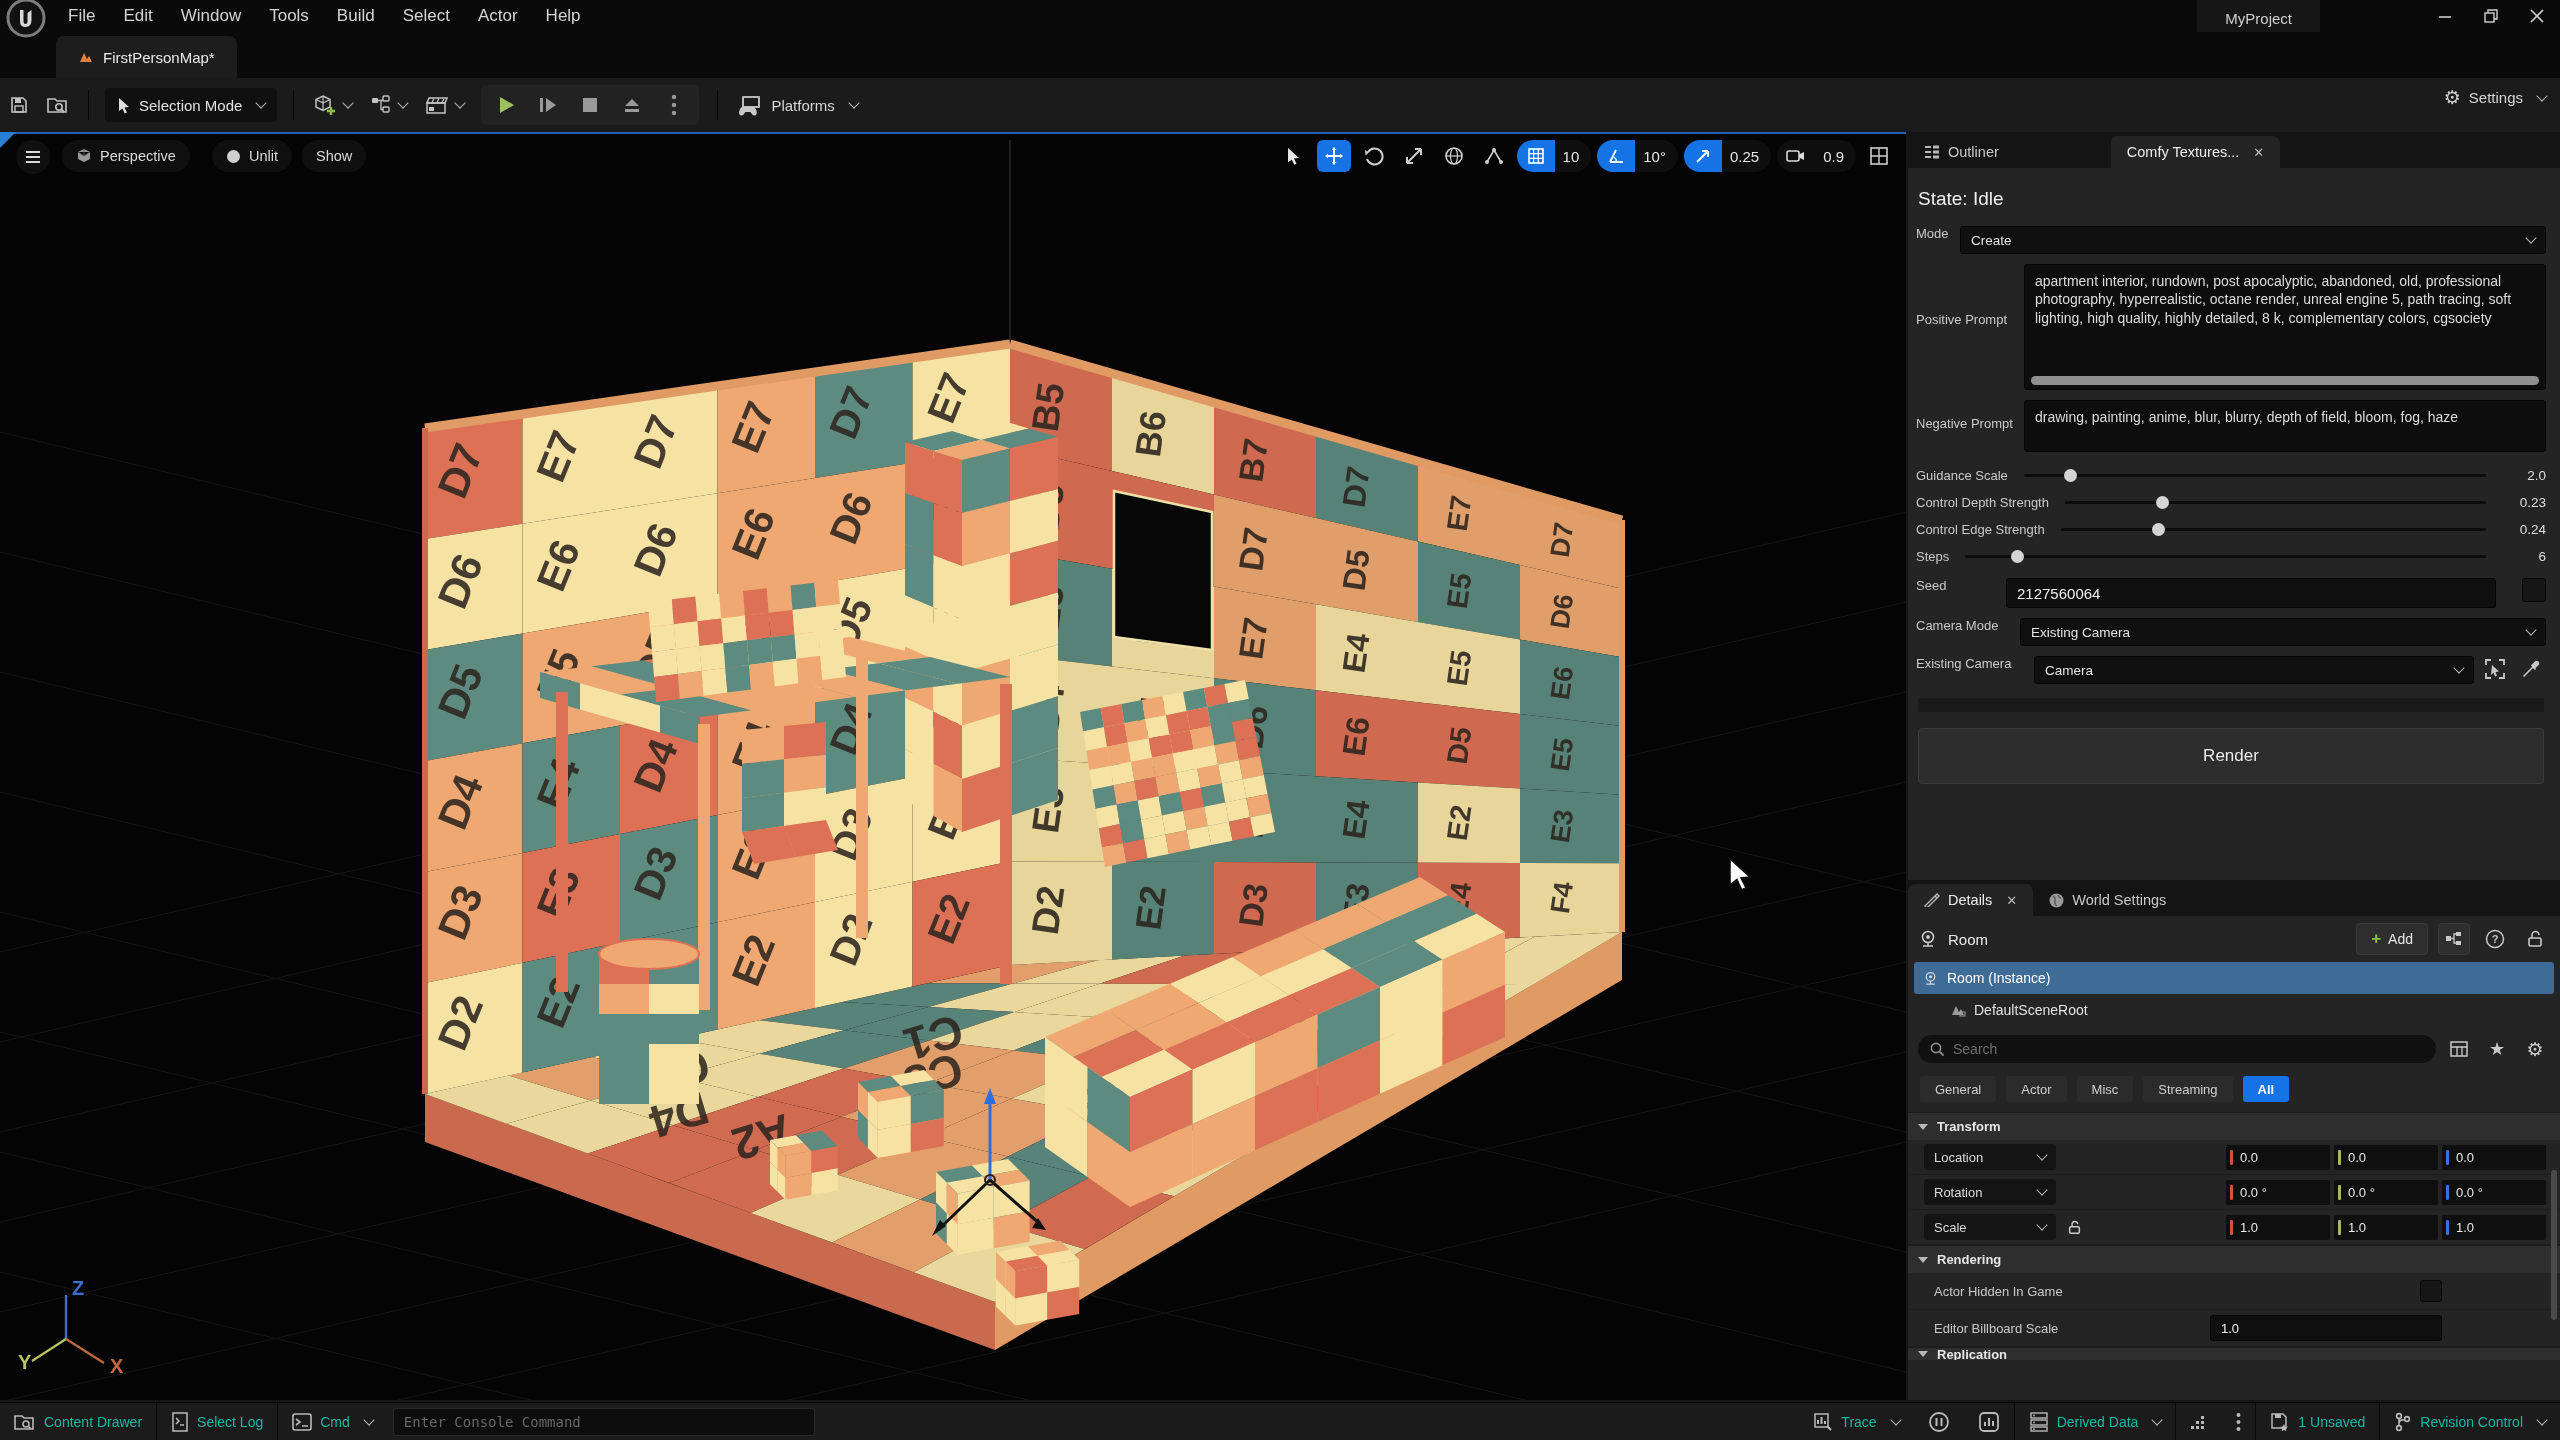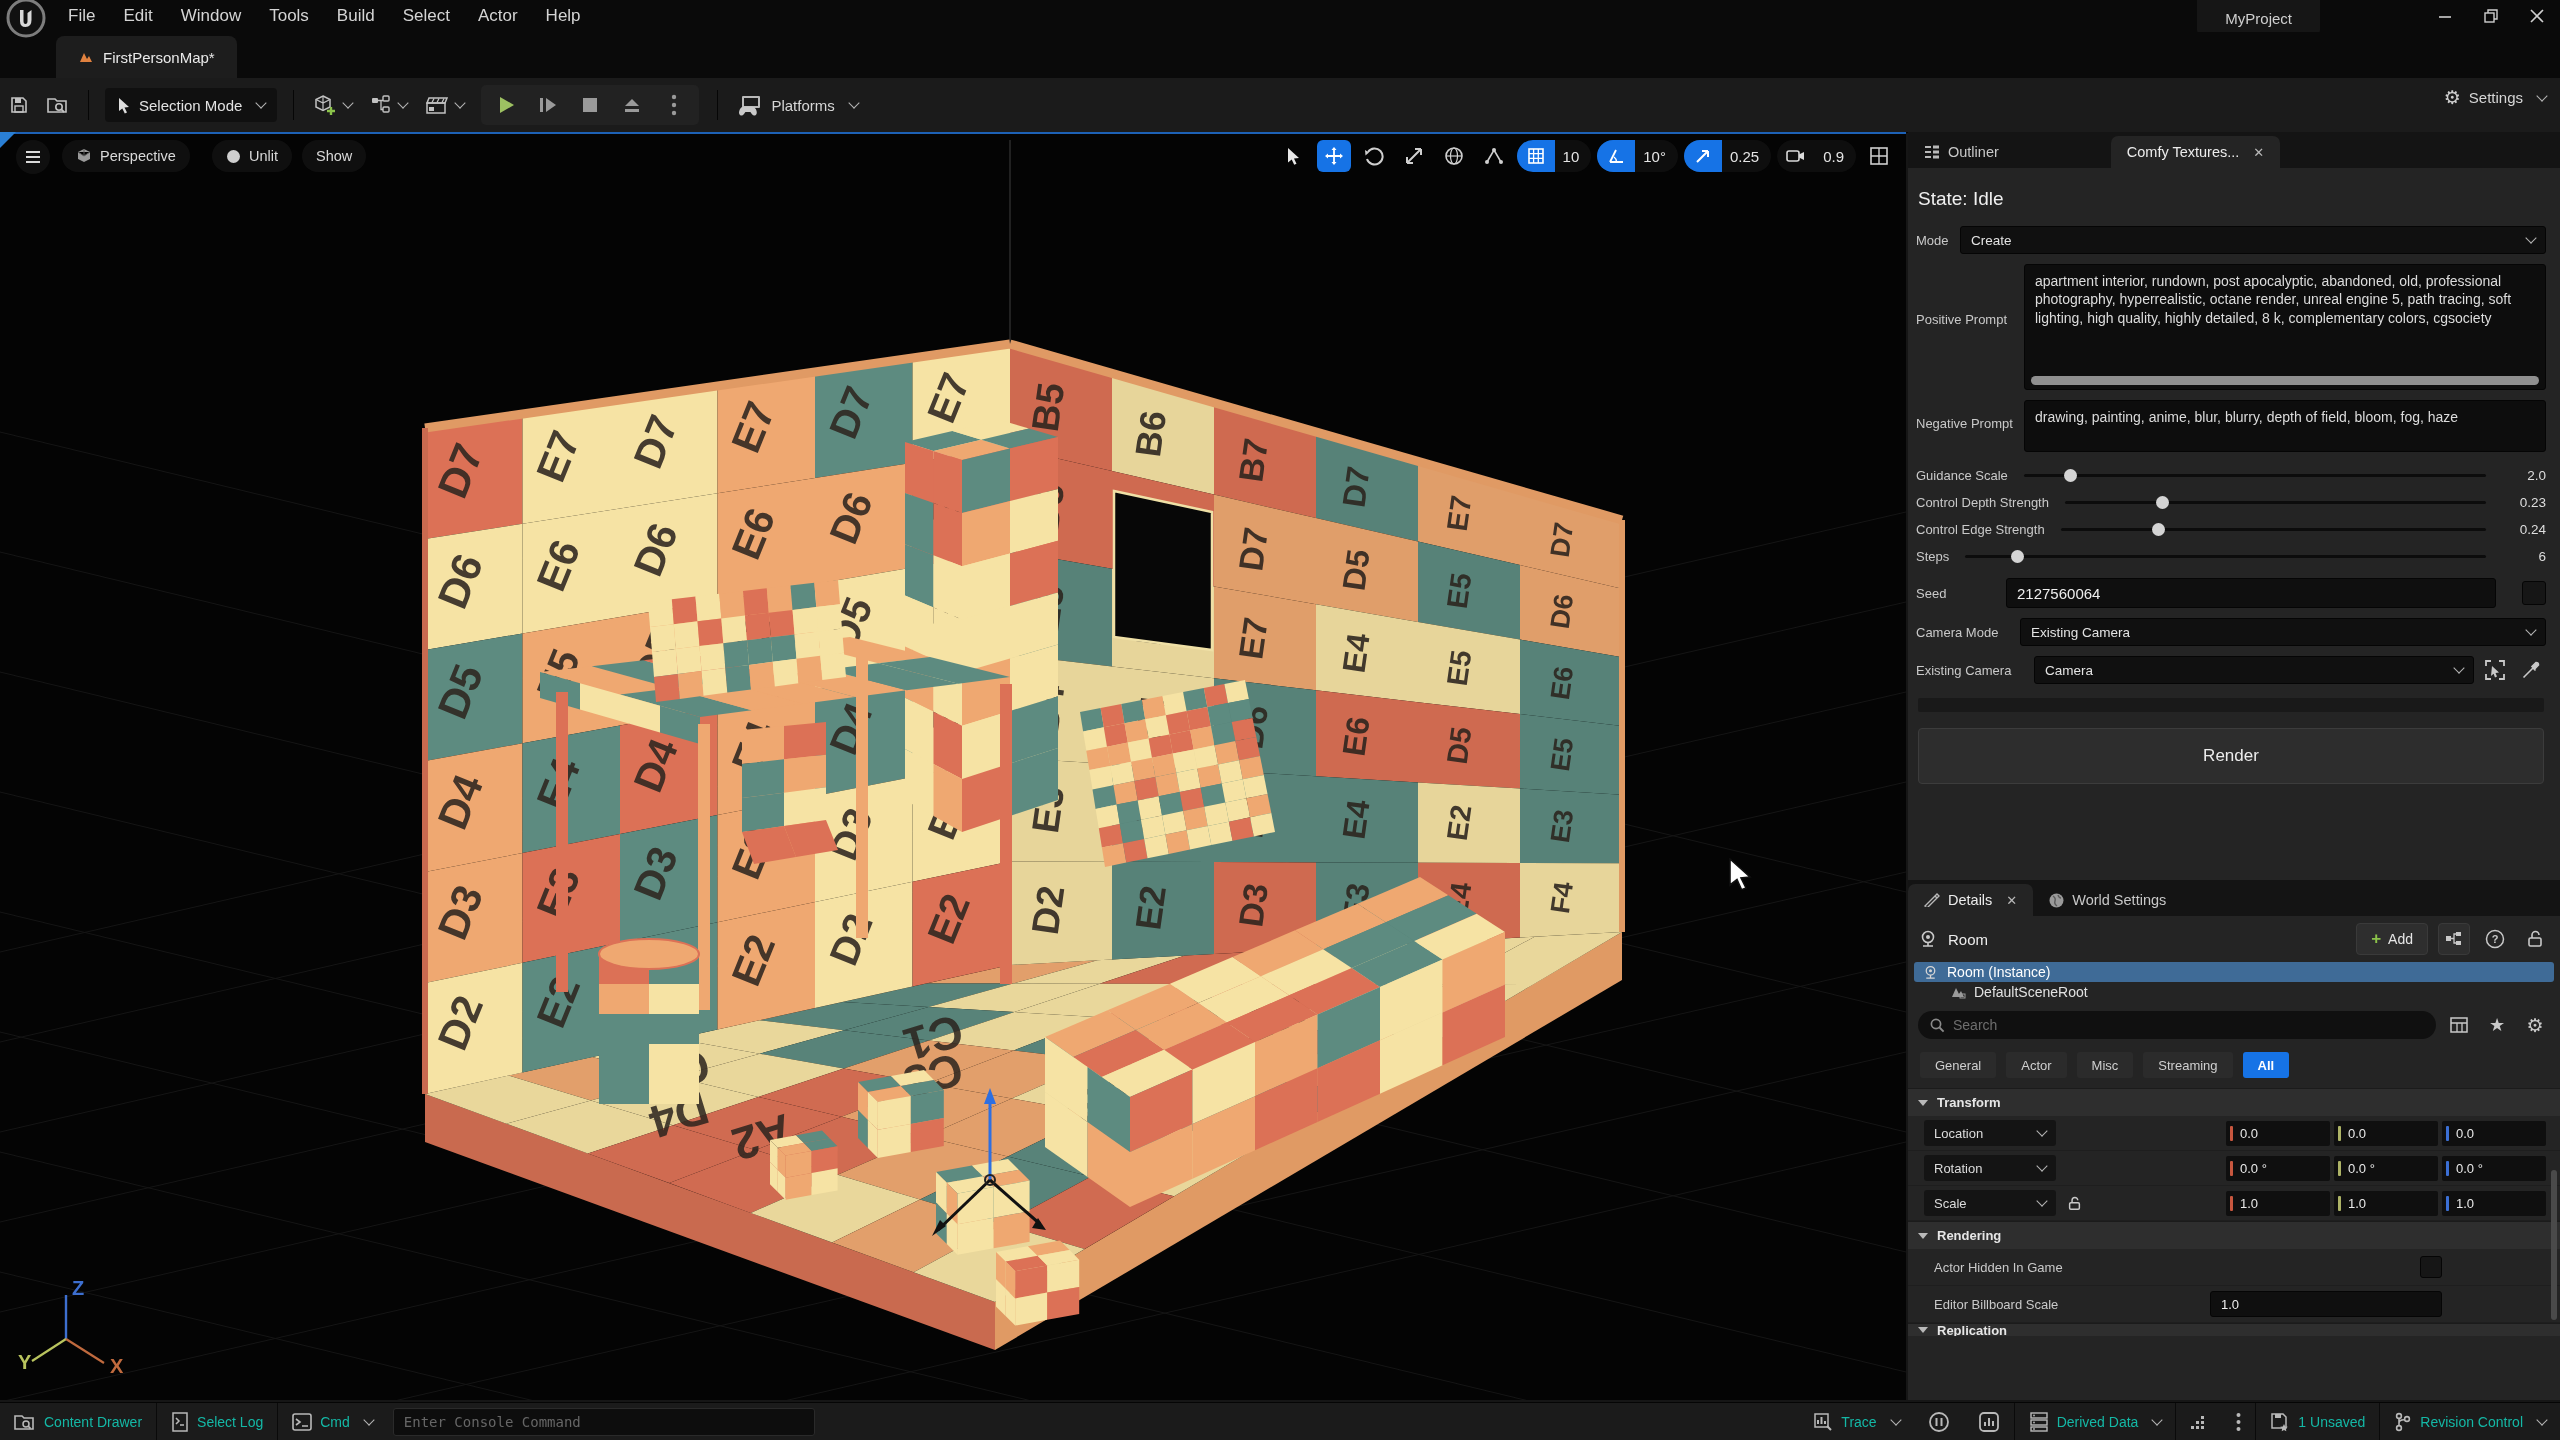--- a/index.html
+++ b/index.html
@@ -47,21 +47,21 @@
   #axis-gizmo{position:absolute;left:14px;bottom:10px;}
   #cursor{position:absolute;left:1728px;top:726px;}
   
   #rightpanel{left:1908px;top:132px;width:652px;height:1268px;background:#242424;}
   .tabstrip{height:36px;background:#141414;display:flex;align-items:flex-end;}
   .ptab{height:32px;display:flex;align-items:center;padding:0 16px;color:#c8c8c8;font-size:14.5px;gap:8px;}
   .ptab.active{background:#242424;border-radius:7px 7px 0 0;color:#ececec;}
   .xmark{color:#b9b9b9;font-size:13px;margin-left:6px;}
   #comfy-body{padding:14px 14px 0 8px;}
   #comfy-state{color:#f0f0f0;font-size:19px;margin:6px 0 16px 2px;}
-  .frow{display:flex;align-items:center;margin-bottom:10px;}
+  .frow{display:flex;margin-bottom:10px;}
   .flabel{color:#c9c9c9;font-size:13px;flex:0 0 auto;}
   .dd{background:#101010;border:1px solid #050505;border-radius:3px;height:26px;display:flex;align-items:center;
       padding:0 10px;color:#e3e3e3;font-size:13.5px;flex:1;}
   .dd .chev{margin-left:auto;}
   .promptbox{background:#0d0d0d;border:1px solid #050505;border-radius:3px;color:#dcdcdc;font-size:14px;
              line-height:1.32;padding:7px 10px;flex:1;position:relative;}
   .hscroll{position:absolute;left:6px;right:6px;bottom:4px;height:9px;border-radius:5px;background:#8f8f8f;}
   .slider-row{display:flex;align-items:center;height:27px;}
   .slider-track{flex:1;height:3px;background:#0c0c0c;border-radius:2px;position:relative;margin:0 14px 0 16px;}
   .slider-thumb{position:absolute;top:-5px;width:13px;height:13px;border-radius:50%;background:#d4d4d4;}
@@ -73,21 +73,21 @@
   #progressbar{height:14px;background:#191919;border-radius:2px;margin:14px 2px 0 2px;}
   #render-btn{height:54px;background:#2d2d2d;border:1px solid #3c3c3c;border-radius:4px;margin:16px 2px 0 2px;
               display:flex;align-items:center;justify-content:center;color:#ececec;font-size:17px;}
   
   #details{position:absolute;left:0;top:748px;width:652px;height:520px;background:#242424;}
   #dheader{height:46px;display:flex;align-items:center;padding:0 10px;gap:10px;}
   #dheader .name{color:#ececec;font-size:15px;}
   #add-btn{margin-left:auto;height:30px;background:#2e2e2e;border:1px solid #3a3a3a;border-radius:4px;
            display:flex;align-items:center;padding:0 14px;gap:7px;color:#e6e6e6;font-size:14px;}
   .hdr-ic{width:30px;height:30px;display:flex;align-items:center;justify-content:center;border-radius:4px;}
-  .tree-row{height:20px;display:flex;align-items:center;gap:8px;padding:0 8px;margin:0 6px;border-radius:3px;
+  .tree-row{height:32px;display:flex;align-items:center;gap:8px;padding:0 8px;margin:0 6px;border-radius:3px;
             color:#e2e2e2;font-size:14px;}
   .tree-row.sel{background:#3f6b97;color:#fff;}
   #searchrow{display:flex;align-items:center;gap:8px;padding:8px 10px 6px 10px;}
   #searchbox{flex:1;height:28px;background:#101010;border-radius:14px;display:flex;align-items:center;
              padding:0 12px;gap:8px;color:#6e6e6e;font-size:14px;}
   #chips{display:flex;gap:10px;padding:6px 12px 10px 12px;}
   .chip{height:26px;background:#2b2b2b;border-radius:3px;display:flex;align-items:center;padding:0 15px;
         color:#cfcfcf;font-size:13px;}
   .chip.active{background:#1673e6;color:#fff;font-weight:bold;}
   .sec-hdr{height:27px;background:#2e2e2e;display:flex;align-items:center;gap:9px;padding:0 10px;

